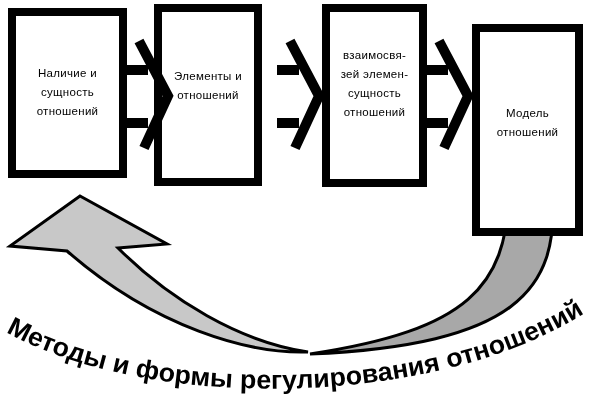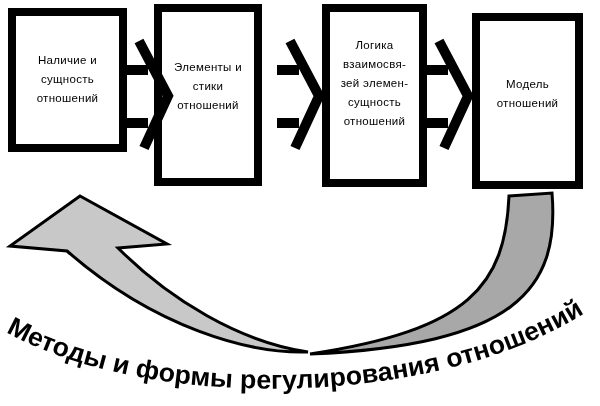--- a/index.html
+++ b/index.html
@@ -22,24 +22,24 @@
     z-index: 2;
   }
   .stage-label {
     text-align: center;
     font-size: 11.5px;
     line-height: 19px;
     letter-spacing: 0.3px;
     color: #000000;
   }
   .stage-label span { display: block; white-space: nowrap; }
-  .box-1 { left: 8px;   top: 8px; width: 119px; height: 144px; }
+  .box-1 { left: 8px;   top: 8px; width: 119px; height: 170px; }
   .box-2 { left: 154px; top: 4px; width: 108px; height: 182px; }
   .box-3 { left: 322px; top: 4px; width: 105px; height: 183px; }
-  .box-4 { left: 472px; top: 13px; width: 111px; height: 176px; }
+  .box-4 { left: 472px; top: 24px; width: 111px; height: 212px; }
   .box-1 .stage-label { padding-bottom: 2px; }
   .box-2 .stage-label { padding-bottom: 18px; }
   .box-3 .stage-label { padding-bottom: 24px; }
   .box-4 .stage-label { padding-bottom: 14px; }
   .connector {
     position: absolute;
     top: 34px;
     width: 52px;
     height: 132px;
     z-index: 3;
@@ -71,28 +71,26 @@
     <div class="stage-label">
       <span>Наличие и</span>
       <span>сущность</span>
       <span>отношений</span>
     </div>
   </div>
 
   <div class="stage-box box-2">
     <div class="stage-label">
       <span>Элементы и</span>
-      <span>стики</span>
       <span>отношений</span>
     </div>
   </div>
 
   <div class="stage-box box-3">
     <div class="stage-label">
-      <span>Логика</span>
       <span>взаимосвя-</span>
       <span>зей элемен-</span>
       <span>сущность</span>
       <span>отношений</span>
     </div>
   </div>
 
   <div class="stage-box box-4">
     <div class="stage-label">
       <span>Модель</span>

